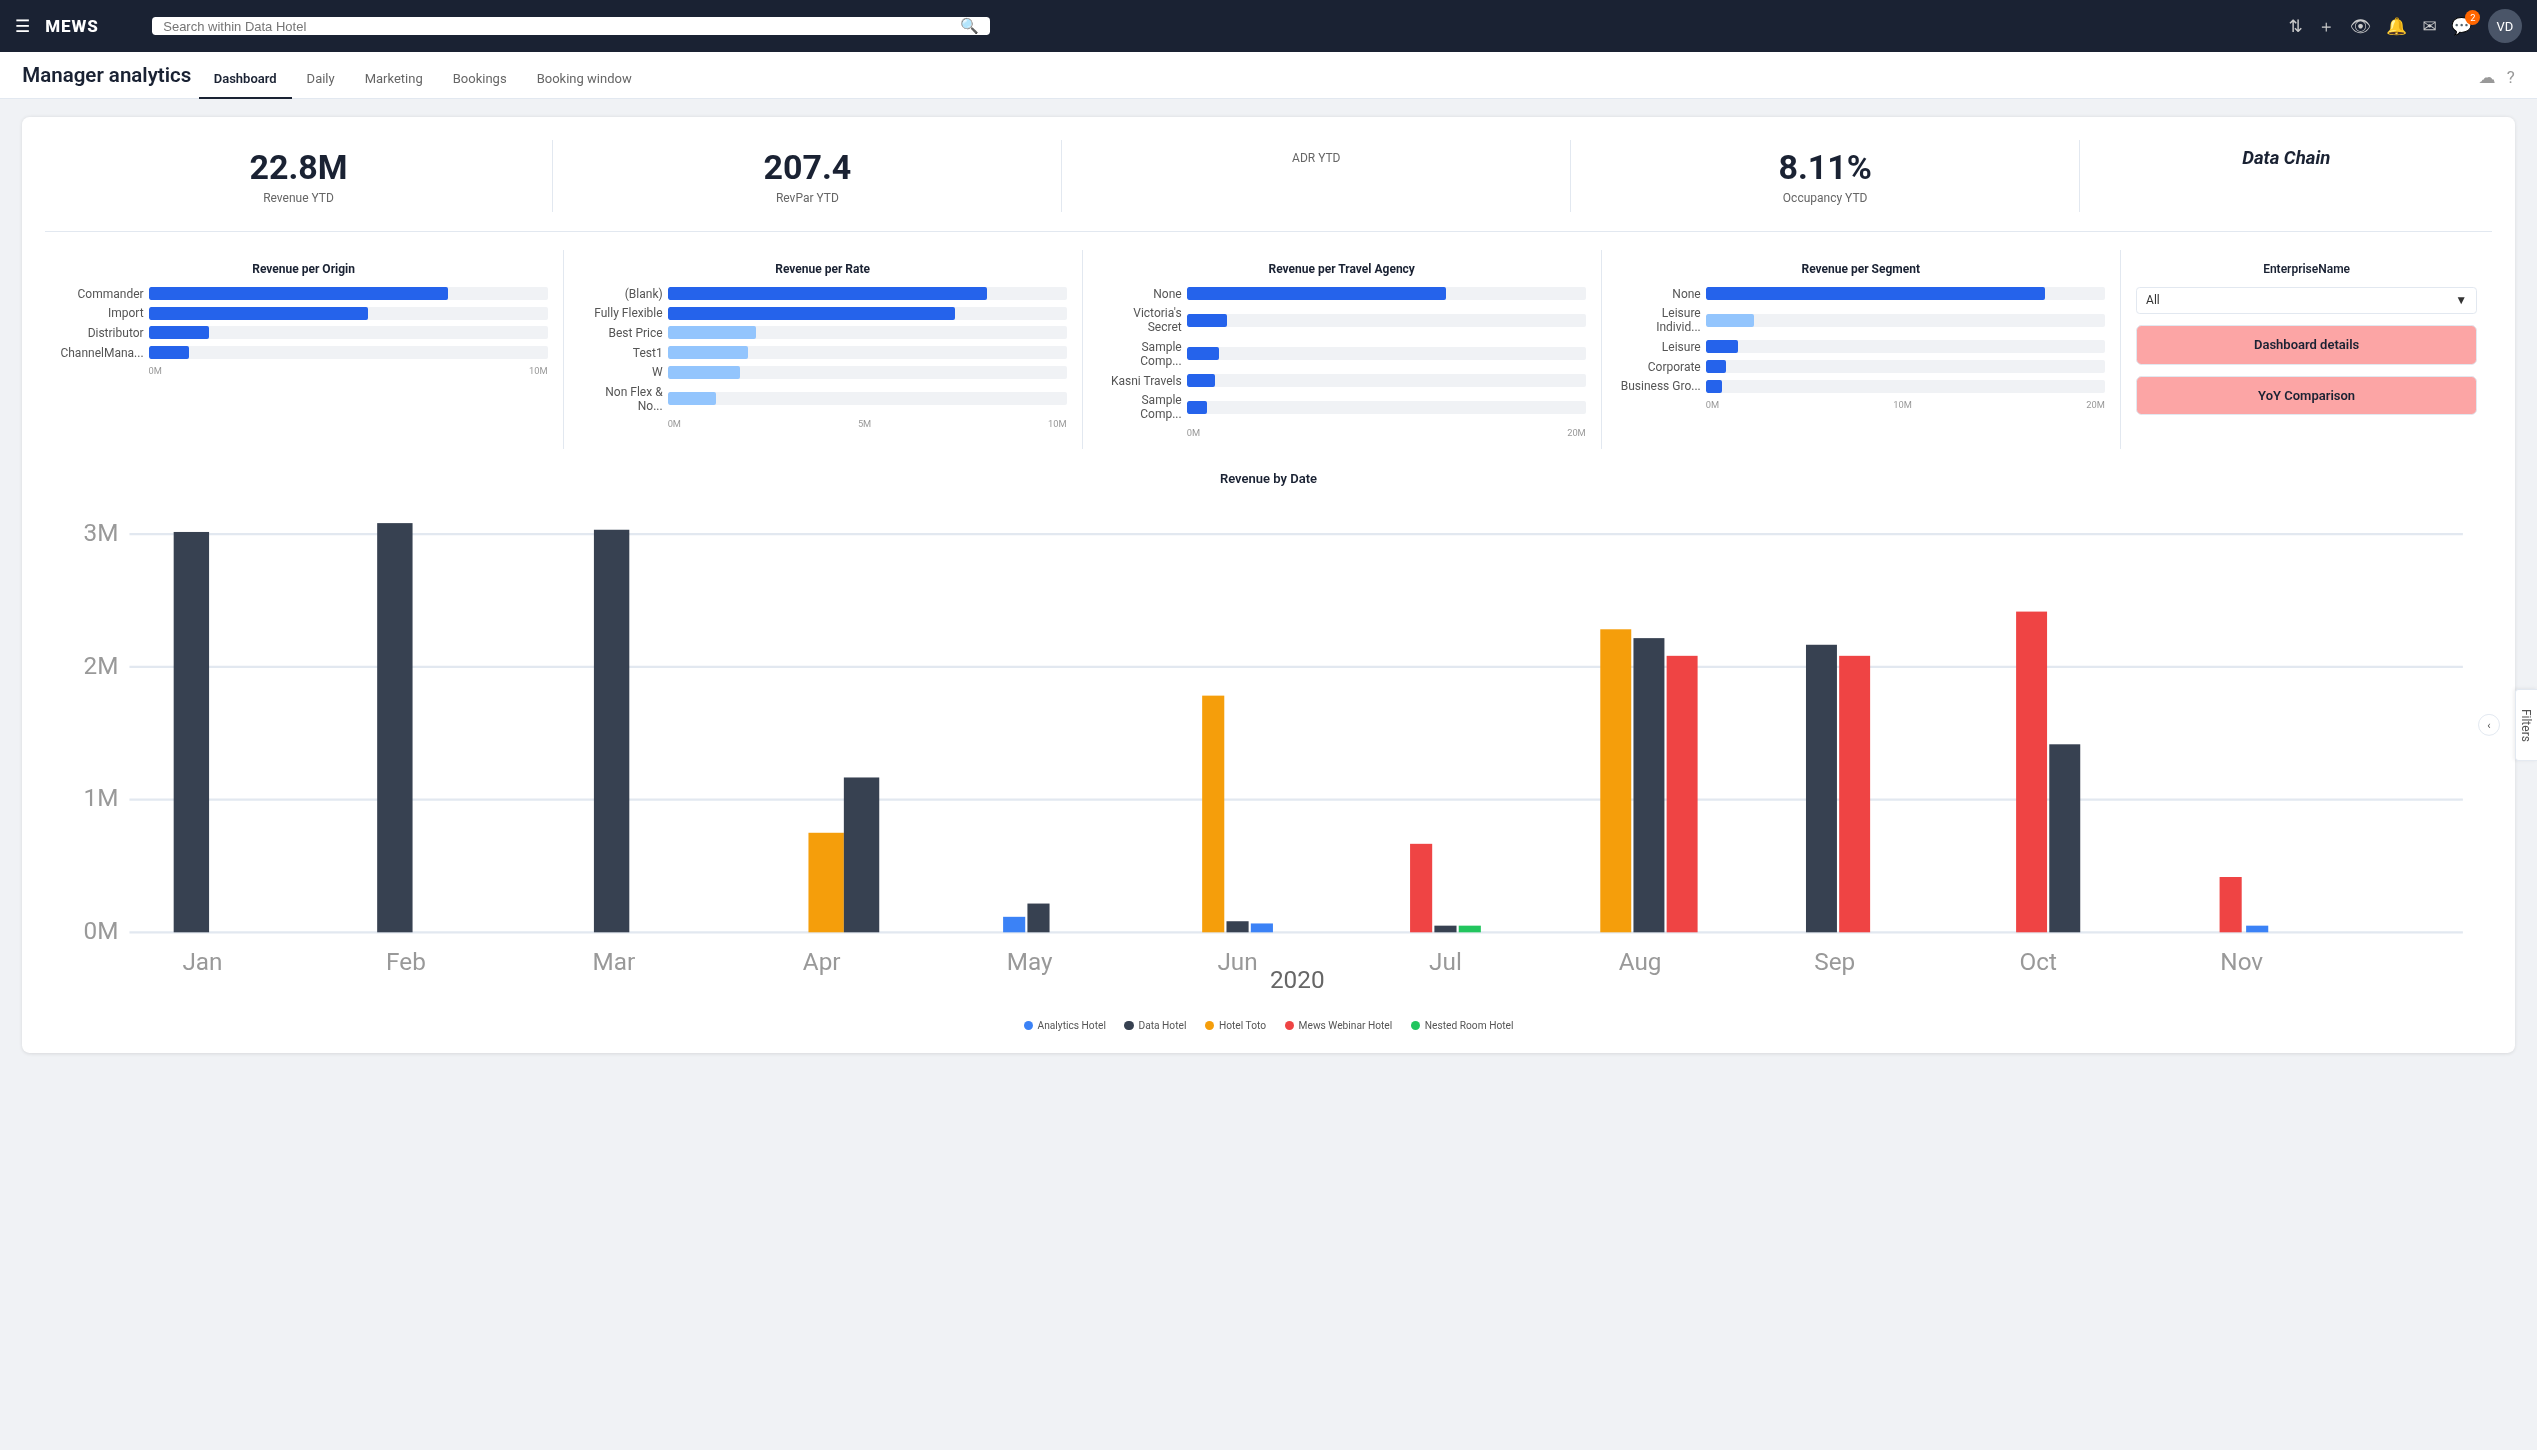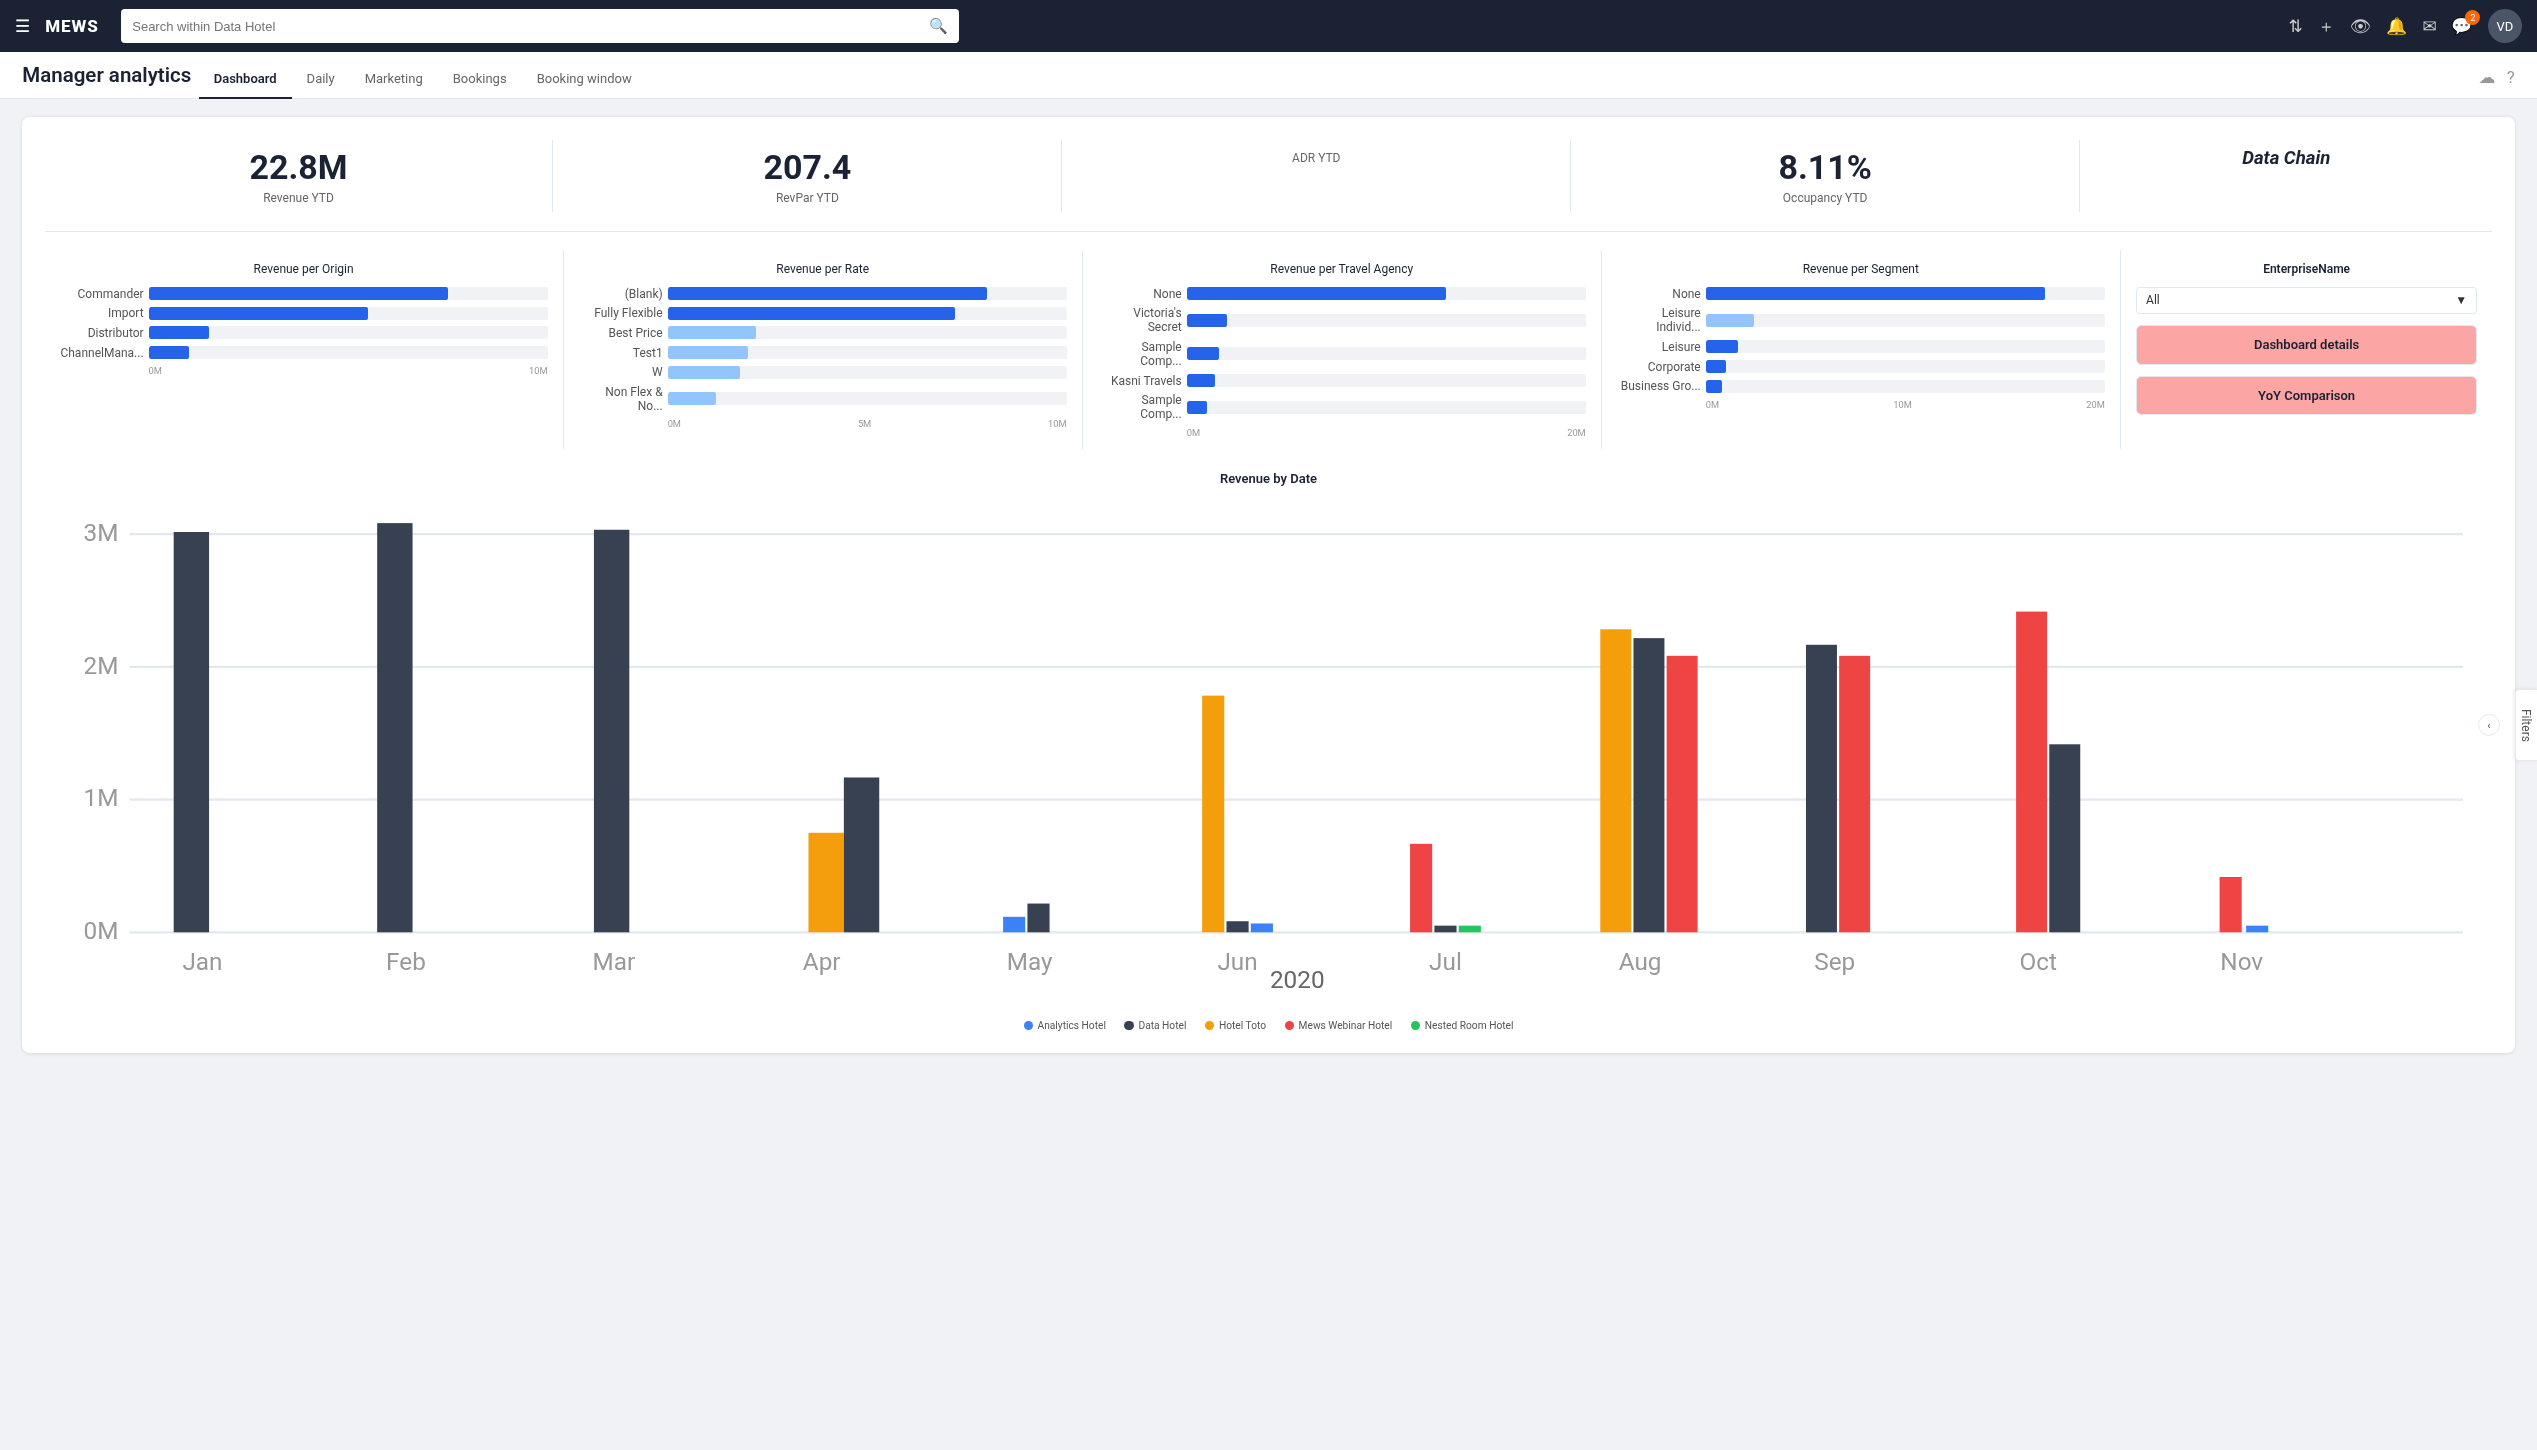--- a/index.html
+++ b/index.html
@@ -17,21 +17,22 @@
     .topnav .hamburger { color: #fff; cursor: pointer; font-size: 17px; }
     .topnav .logo { color: #fff; font-weight: 800; font-size: 17px; letter-spacing: 0.9px; margin-right: 7.4px; }
     .topnav .search-bar {
       flex: 1;
       max-width: 838px;
       background: #fff;
       border-radius: 3.7px;
       display: flex;
       align-items: center;
       padding: 0 11.2px;
-      height: 34px;
+      height: 18px;
+      margin-left: 31px;
     }
     .topnav .search-bar input {
       border: none;
       outline: none;
       flex: 1;
       font-size: 13px;
       color: #333;
     }
     .topnav .search-icon { color: #666; }
     .topnav-actions { margin-left: auto; display: flex; align-items: center; gap: 15px; }
@@ -113,21 +114,21 @@
       margin-bottom: 22.3px;
     }
     .chart-section {
       flex: 1;
       padding: 11.2px 15px;
       border-right: 0.9px solid #e2e8f0;
     }
     .chart-section:last-child { border-right: none; }
     .chart-title {
       font-size: 12px;
-      font-weight: 400;
+      font-weight: 700;
       color: #1a2233;
       text-align: center;
       margin-bottom: 11.2px;
     }
 
     
     .hbar-chart { width: 100%; }
     .hbar-row {
       display: flex;
       align-items: center;

